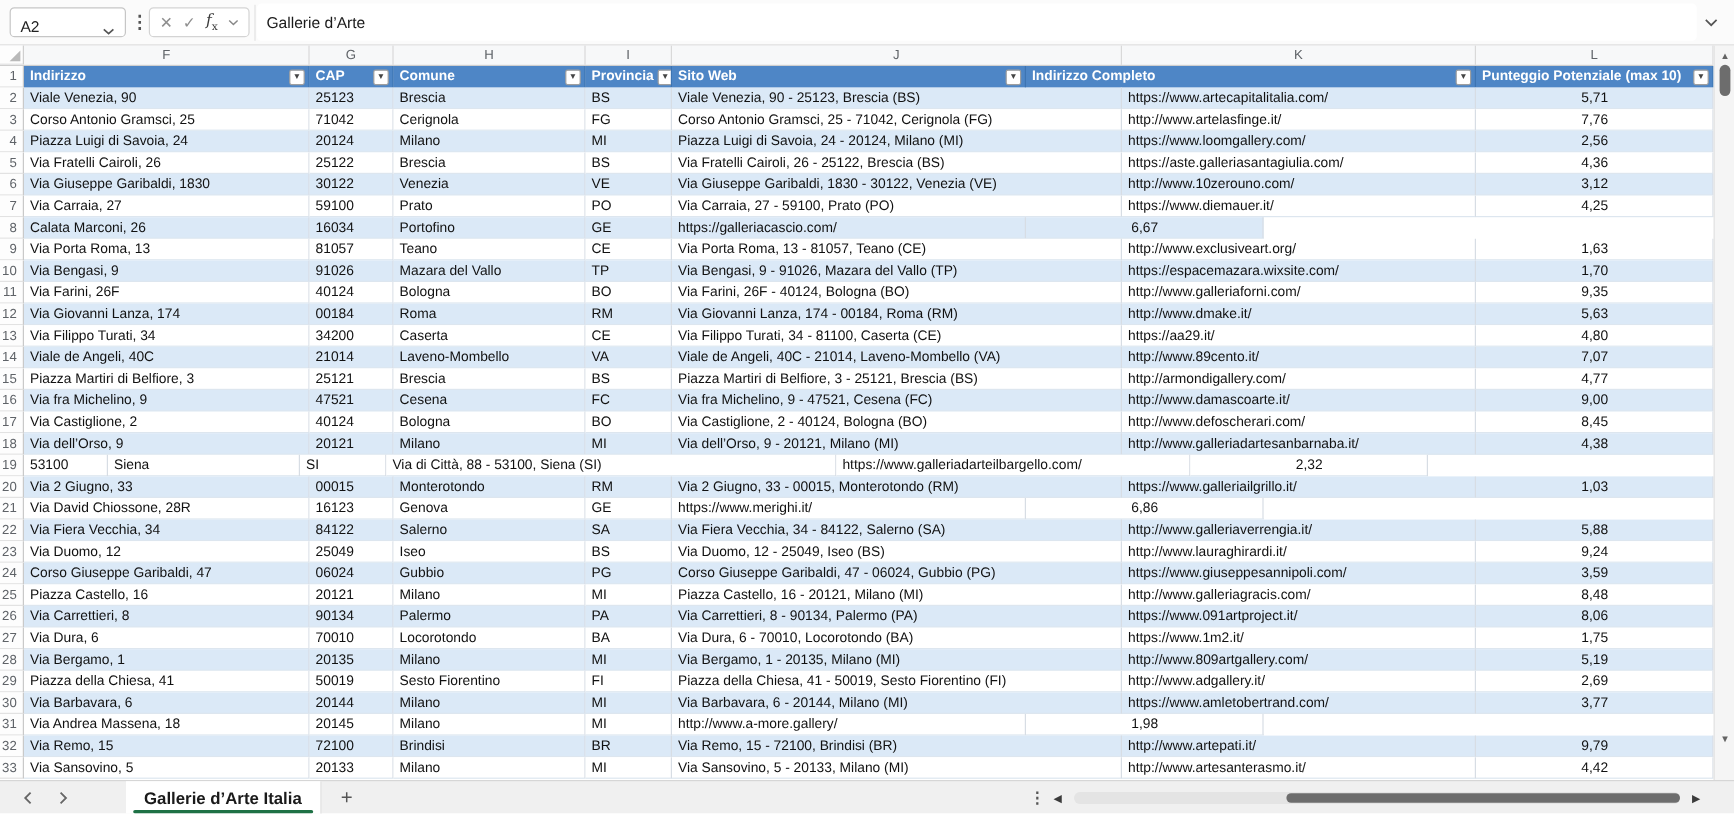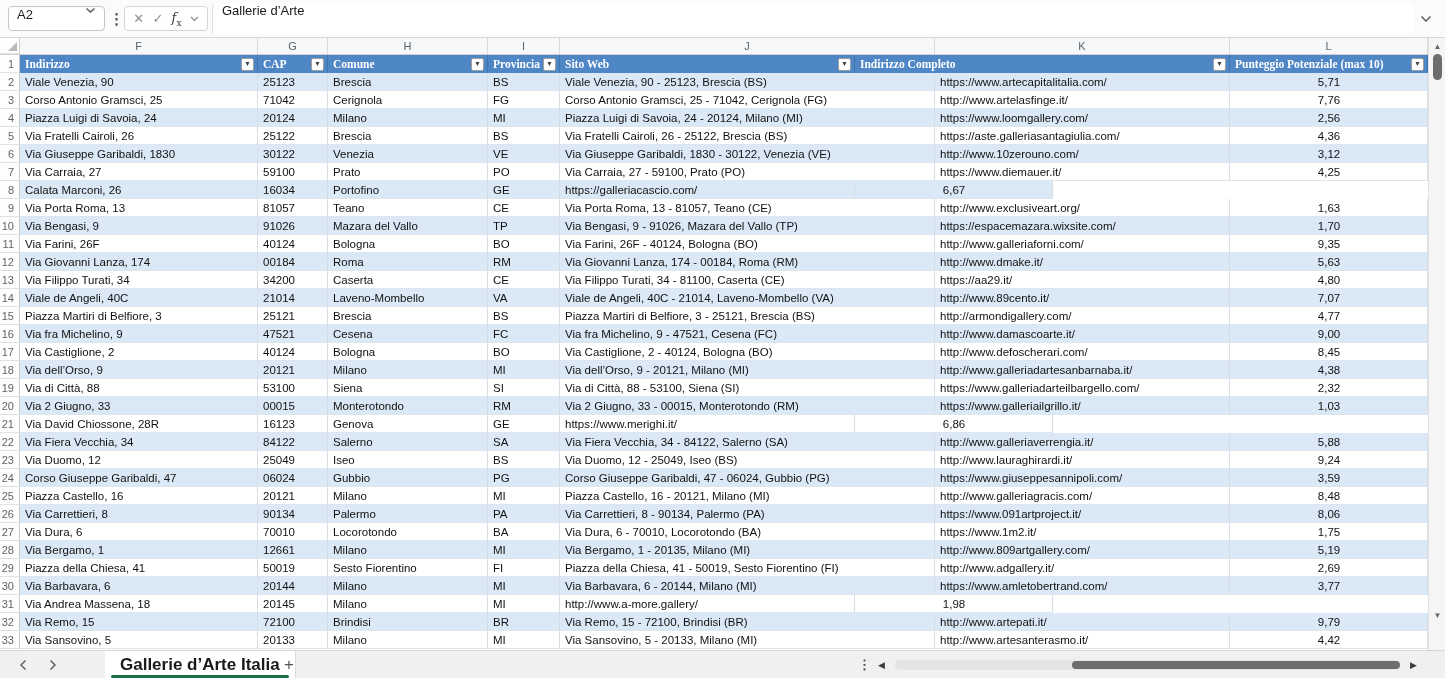--- a/index.html
+++ b/index.html
@@ -5,35 +5,35 @@
   * { margin:0; padding:0; box-sizing:border-box; }
   html,body { width:1445px; height:678px; overflow:hidden; background:#fff;
               font-family:"Liberation Sans", sans-serif; }
   .app { position:relative; width:1445px; height:678px; background:#fff; }
 
   
   .formula-bar { position:absolute; left:0; top:0; width:1445px; height:38px;
     background:#fbfbfb; border-bottom:1px solid #d8d8d8; }
   .name-box { position:absolute; left:8px; top:6px; width:97px; height:25px;
     background:#fff; border:1px solid #c6c6c6; border-radius:4px;
-    display:flex; align-items:flex-start; padding:0 8px; font-size:13px; color:#222; }
+    display:flex; align-items:flex-end; padding:0 8px; font-size:13px; color:#222; }
   .name-box .chev { margin-left:auto; }
   .drag-dots { position:absolute; left:109px; top:8px; width:12px; height:22px;
     color:#555; font-size:15px; font-weight:bold; line-height:22px; text-align:center; }
   .fx-group { position:absolute; left:124px; top:6px; height:25px; width:84px;
     background:#fff; border:1px solid #d4d4d4; border-radius:4px;
     display:flex; align-items:center; justify-content:space-around; padding:0 4px; }
   .icon-x { color:#8f8f8f; font-size:13px; }
   .icon-check { color:#8f8f8f; font-size:13px; }
   .icon-fx { color:#3b3b3b; font-size:13px; font-family:"DejaVu Serif", serif; }
   .icon-fx i { font-style:italic; }
   .icon-fx sub { font-size:9px; }
   .fb-divider { position:absolute; left:212px; top:4px; width:1px; height:30px; background:#e2e2e2; }
   .formula-input { position:absolute; left:214px; top:3px; width:1200px; height:31px;
-    background:#fff; border-radius:4px; display:flex; align-items:flex-start;
+    background:#fff; border-radius:4px; display:flex; align-items:center;
     padding:0 8px; font-size:13px; color:#1a1a1a; }
   .fb-expand { position:absolute; left:1414px; top:10px; width:24px; height:18px;
     display:flex; align-items:center; justify-content:center; }
   .chev svg, .fb-expand svg { display:block; }
 
   
   .letters { position:absolute; left:0; top:38px; width:1428px; height:17px;
     display:flex; background:#f7f8f9; border-bottom:1px solid #cfcfcf; }
   .letters .corner { position:relative; background:#f3f3f3; border-right:1px solid #cfcfcf; }
   .letters .corner::after { content:""; position:absolute; right:2px; bottom:2px;
@@ -54,21 +54,21 @@
   .col7 { justify-content:center; }
   
   .col0 { width:20px; } .col1 { width:238px; } .col2 { width:70px; }
   .col3 { width:160px; } .col4 { width:72px; } .col5 { width:375px; }
   .col6 { width:295px; } .col7 { width:198px; }
 
   
   .hrow { display:flex; height:18px; }
   .hcell { height:18px; background:#4e86c6; color:#fff; font-size:11.5px; font-weight:bold;
     display:flex; align-items:center; justify-content:space-between;
-    padding:0 3px 0 5px; border-right:1px solid #3d74b2; white-space:nowrap; overflow:hidden;font-family:Liberation Serif, serif; }
+    padding:0 3px 0 5px; border-right:1px solid #3d74b2; white-space:nowrap; overflow:hidden; }
   .filter-btn { width:13px; height:13px; background:#fff; border:1px solid #9f9f9f;
     border-radius:2px; display:flex; align-items:center; justify-content:center;
     font-size:7px; color:#444; flex:none; margin-left:3px; }
 
   
   .vscroll { position:absolute; left:1428px; top:38px; width:17px; height:612px;
     background:#f5f5f5; border-left:1px solid #e3e3e3; }
   .vscroll .arrow { position:absolute; left:0; width:17px; text-align:center;
     font-size:8px; color:#636363; }
   .vscroll .up { top:4px; }
@@ -76,21 +76,21 @@
   .vscroll .thumb { position:absolute; left:4px; top:16px; width:9px; height:26px;
     background:#6d6d6d; border-radius:5px; }
 
   
   .tabbar { position:absolute; left:0; top:650px; width:1445px; height:28px;
     background:#f0f0f0; border-top:1px solid #d6d6d6; }
   .tab-nav { position:absolute; top:5px; width:18px; height:18px; color:#666;
     display:flex; align-items:center; justify-content:center; }
   .tab-nav.prev { left:14px; } .tab-nav.next { left:44px; }
   .sheet-tab { position:absolute; left:105px; top:0; height:28px; background:#fff;
-    display:flex; align-items:center; padding:0 15px; font-size:17px; color:#1a1a1a;
+    display:flex; align-items:center; padding:0 15px; font-size:14px; color:#1a1a1a;
     font-weight:bold; border-right:1px solid #dcdcdc; }
   .sheet-tab .underline { position:absolute; left:6px; right:6px; bottom:1px; height:3px;
     background:#1e7145; border-radius:2px; }
   .add-sheet { position:absolute; left:278px; top:3px; width:22px; height:22px;
     color:#555; font-size:17px; display:flex; align-items:center; justify-content:center; }
   .hs-dots { position:absolute; left:858px; top:4px; width:12px; height:20px; color:#555;
     font-size:13px; font-weight:bold; line-height:20px; text-align:center; }
   .hs-left { position:absolute; left:878px; top:9px; font-size:9px; color:#3b3b3b; }
   .hs-track { position:absolute; left:895px; top:9px; width:505px; height:10px;
     background:#e4e4e4; border-radius:5px; }
@@ -342,21 +342,20 @@
           <div class="cell col1">Via dell’Orso, 9</div>
           <div class="cell col2">20121</div>
           <div class="cell col3">Milano</div>
           <div class="cell col4">MI</div>
           <div class="cell col5">Via dell’Orso, 9 - 20121, Milano (MI)</div>
           <div class="cell col6">http://www.galleriadartesanbarnaba.it/</div>
           <div class="cell col7">4,38</div>
         </div>
         <div class="trow">
           <div class="cell col0">19</div>
-          <div class="cell col1">Via di Città, 88</div>
           <div class="cell col2">53100</div>
           <div class="cell col3">Siena</div>
           <div class="cell col4">SI</div>
           <div class="cell col5">Via di Città, 88 - 53100, Siena (SI)</div>
           <div class="cell col6">https://www.galleriadarteilbargello.com/</div>
           <div class="cell col7">2,32</div>
         </div>
         <div class="trow band">
           <div class="cell col0">20</div>
           <div class="cell col1">Via 2 Giugno, 33</div>
@@ -432,21 +431,21 @@
           <div class="cell col2">70010</div>
           <div class="cell col3">Locorotondo</div>
           <div class="cell col4">BA</div>
           <div class="cell col5">Via Dura, 6 - 70010, Locorotondo (BA)</div>
           <div class="cell col6">https://www.1m2.it/</div>
           <div class="cell col7">1,75</div>
         </div>
         <div class="trow band">
           <div class="cell col0">28</div>
           <div class="cell col1">Via Bergamo, 1</div>
-          <div class="cell col2">12661</div>
+          <div class="cell col2">20135</div>
           <div class="cell col3">Milano</div>
           <div class="cell col4">MI</div>
           <div class="cell col5">Via Bergamo, 1 - 20135, Milano (MI)</div>
           <div class="cell col6">http://www.809artgallery.com/</div>
           <div class="cell col7">5,19</div>
         </div>
         <div class="trow">
           <div class="cell col0">29</div>
           <div class="cell col1">Piazza della Chiesa, 41</div>
           <div class="cell col2">50019</div>

